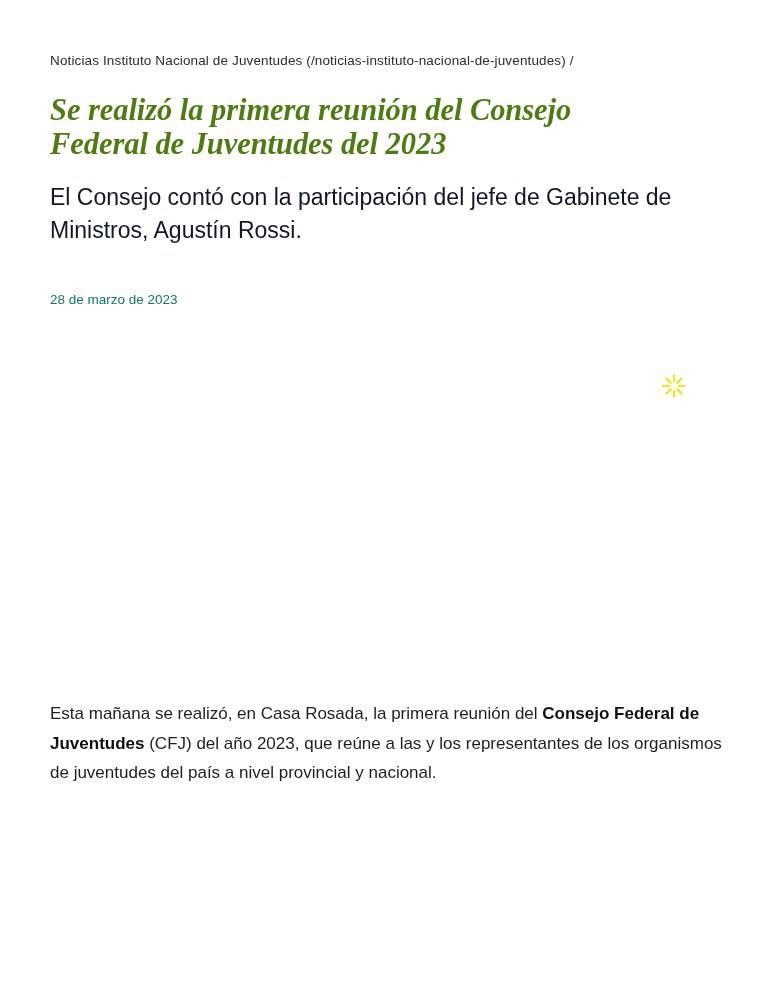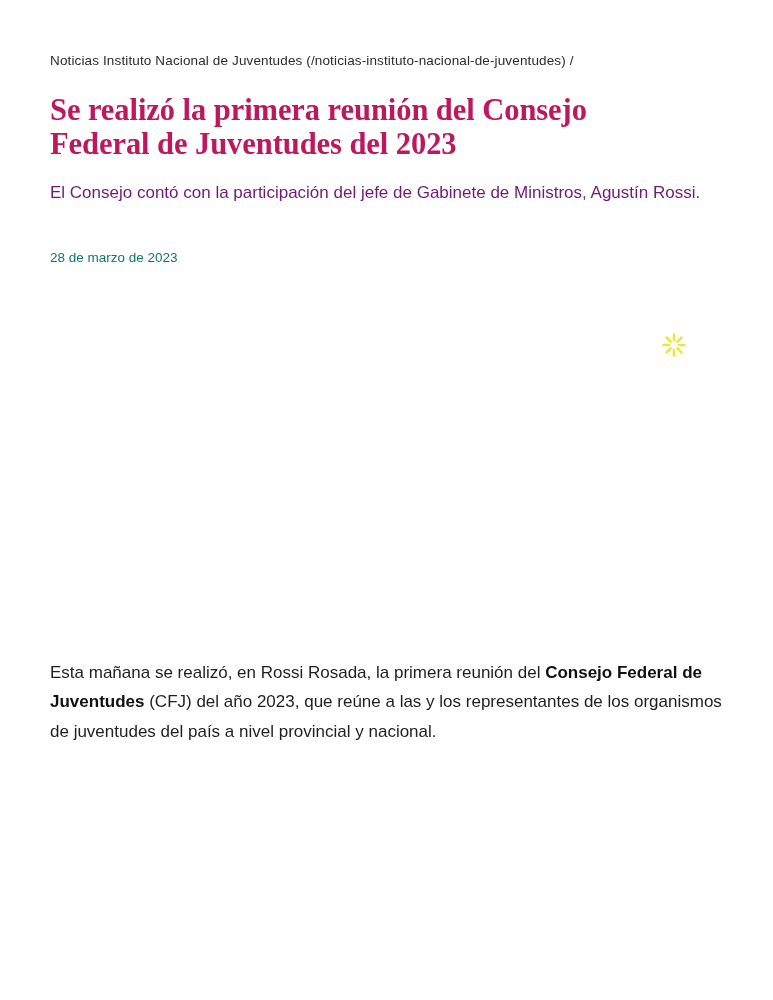--- a/index.html
+++ b/index.html
@@ -37,28 +37,29 @@
   }
   .breadcrumb .crumb-sep {
     color: #2c2c2c;
   }
   h1.title {
     font-family: "Liberation Serif", serif;
     font-size: 30.5px;
     font-weight: 700;
     line-height: 1.12;
     letter-spacing: -0.002em;
-    color: #be185d;
+    color: #4d7c0f;
     margin: 0 0 20px 0;
     max-width: 620px;
+    font-style: italic;
   }
   .subtitle {
-    font-size: 17px;
+    font-size: 23px;
     line-height: 1.42;
-    color: #701a75;
+    color: #0f172a;
     margin: 0 0 44px 0;
     max-width: 660px;
   }
   .date {
     font-size: 13.5px;
     line-height: 1.4;
     color: #0f766e;
     margin: 0;
   }
   .media-block {
@@ -112,17 +113,17 @@
             <line x1="5.6" y1="5.6" x2="9.5" y2="9.5"></line>
             <line x1="16.5" y1="16.5" x2="20.4" y2="20.4"></line>
             <line x1="20.4" y1="5.6" x2="16.5" y2="9.5"></line>
             <line x1="9.5" y1="16.5" x2="5.6" y2="20.4"></line>
           </g>
         </svg>
       </span>
     </div>
 
     <div>
-        <p class="body-text"><span>Esta mañana se realizó, en Rossi Rosada, la primera reunión del </span><strong>Consejo Federal de Juventudes</strong><span> (CFJ) del año 2023, que reúne a las y los representantes de los organismos de juventudes del país a nivel provincial y nacional.</span></p>
+        <p class="body-text"><span>Esta mañana se realizó, en Casa Rosada, la primera reunión del </span><strong>Consejo Federal de Juventudes</strong><span> (CFJ) del año 2023, que reúne a las y los representantes de los organismos de juventudes del país a nivel provincial y nacional.</span></p>
       </div>
 
   </div>
 </div>
 
 </body></html>

